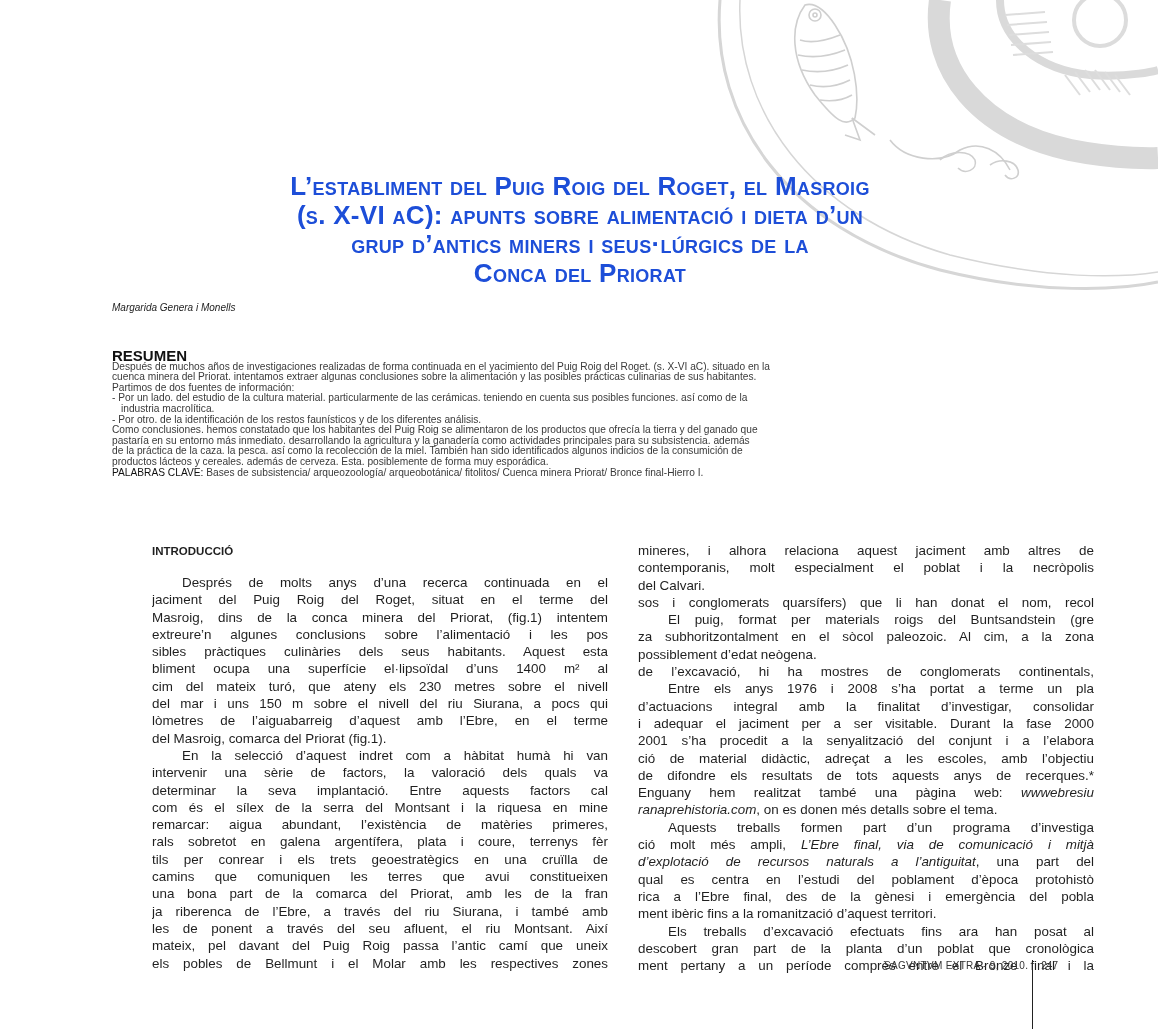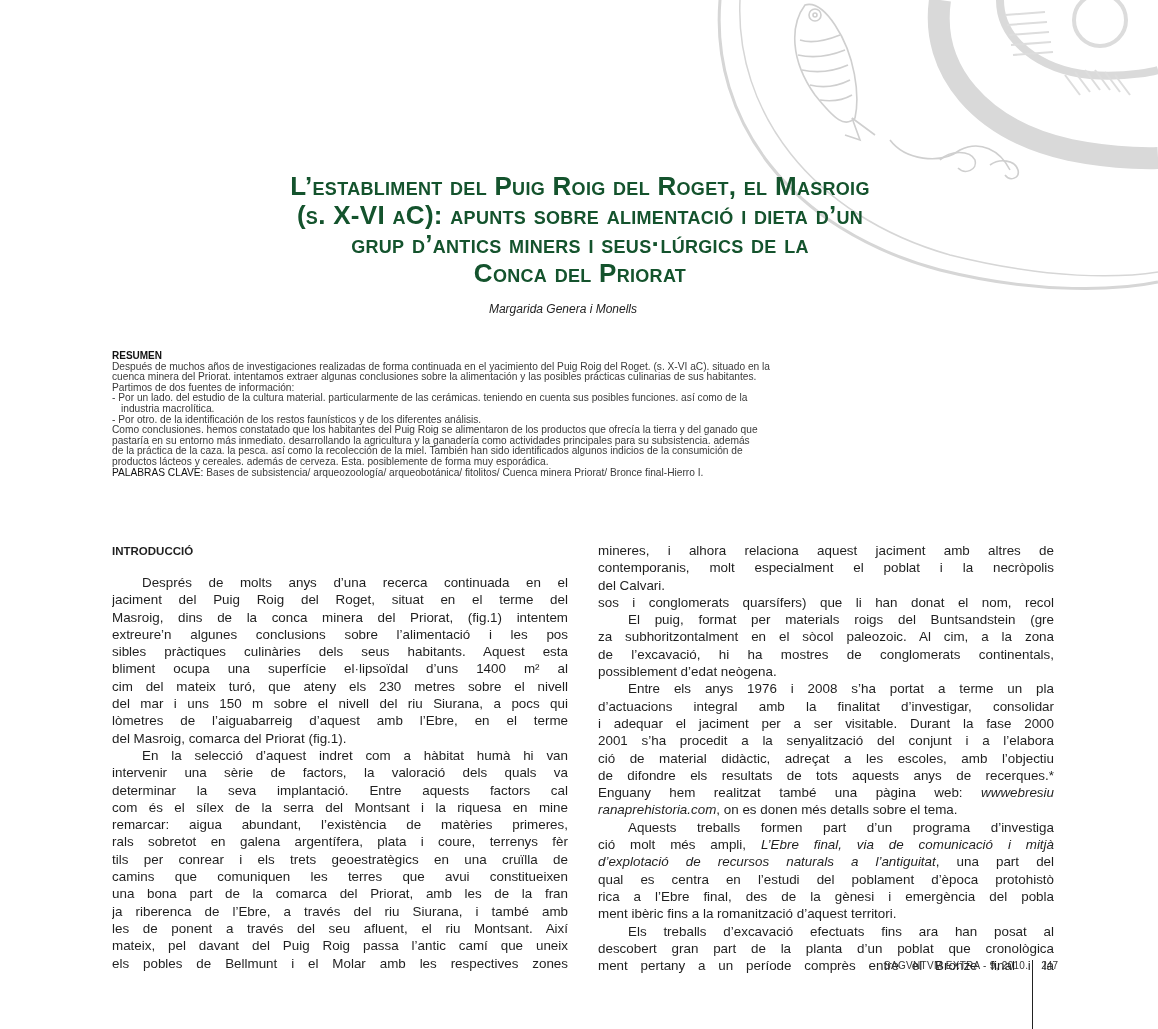--- a/index.html
+++ b/index.html
@@ -3,29 +3,29 @@
   <meta charset="utf-8">
   <style>
     html, body { margin: 0; padding: 0; background: #ffffff; }
     body { width: 1158px; height: 1029px; position: relative; overflow: hidden; font-family: "Liberation Sans", sans-serif; color: #1a1a1a; }
 
     .deco { position: absolute; left: 640px; top: 0; width: 518px; height: 300px; z-index: 0; }
 
     .title { position: absolute; left: 100px; top: 172px; width: 960px; text-align: center; color: #9b1c1f; font-weight: bold; font-size: 26px; line-height: 29px; letter-spacing: 0.3px; font-variant: small-caps; z-index: 1; }
     .title div { white-space: nowrap; }
 
-    .author { position: absolute; left: 83px; top: 302px; width: 960px; text-align: center; font-style: italic; font-size: 12px; color: #222; z-index: 1; }
+    .author { position: absolute; left: 112px; top: 302px; width: 960px; font-style: italic; font-size: 10px; color: #222; z-index: 1; }
 
     .abstract { position: absolute; left: 112px; top: 351px; width: 946px; font-size: 10.2px; line-height: 10.6px; color: #3a3a3a; z-index: 1; }
-    .abstract .head { font-weight: bold; color: #111; font-size: 10px; }
+    .abstract .head { font-weight: bold; color: #111; font-size: 15px; }
     .abstract .line { white-space: nowrap; overflow: hidden; }
     .abstract .indent { padding-left: 9px; }
     .abstract .kw-label { font-weight: normal; color: #111; margin-top: 20px; }
 
-    .col { position: absolute; top: 543px; width: 456px; font-size: 13.4px; line-height: 17.3px; color: #1f1f1f; z-index: 1; }
+    .col { position: absolute; top: 543px; width: 456px; font-size: 13.4px; line-height: 17.3px; color: #1f1f1f; z-index: 1; margin-left: 40px; }
     .col-left { left: 112px; }
     .col-right { left: 598px; top: 542px; }
     .col .line { white-space: nowrap; text-align: justify; text-align-last: justify; height: 17.3px; overflow: hidden; }
     .col .line.last { text-align-last: left; }
     .col .para-start { padding-left: 30px; }
     .col .section-head { font-weight: bold; font-size: 11.5px; margin-bottom: 17px; height: 14px; text-align-last: left; }
     em { font-style: italic; }
 
     .footer { position: absolute; top: 960px; right: 100px; font-size: 10px; color: #333; z-index: 1; display: flex; align-items: flex-start; }
     .footer .journal { margin-right: 6px; letter-spacing: 0.3px; }
@@ -65,21 +65,21 @@
       <circle cx="175" cy="15" r="2"></circle>
       <path d="M160 40 Q 175 45 200 35 M158 55 Q 180 60 205 50 M162 70 Q 185 75 208 65 M170 85 Q 190 90 210 80 M180 100 Q 198 103 212 95"></path>
       <path d="M212 118 L 220 140 L 205 135 M212 118 L 235 135"></path>
       <path d="M250 140 C 265 160, 300 165, 320 150 C 340 140, 360 150, 370 170"></path>
       <path d="M300 160 C 310 150, 330 150, 335 160 C 338 170, 325 175, 318 168"></path>
       <path d="M350 165 C 360 158, 375 160, 378 170 C 380 178, 370 182, 365 175"></path>
     </g>
   </g>
 </svg>
 
-<div class="title" style="color: #14532d;">
+<div class="title" style="color: #1d4ed8;">
   <div>L’establiment del Puig Roig del Roget, el Masroig</div>
   <div>(s. X-VI aC): apunts sobre alimentació i dieta d’un</div>
   <div>grup d’antics miners i seus·lúrgics de la</div>
   <div>Conca del Priorat</div>
 </div>
 
 <div class="author">Margarida Genera i Monells</div>
 
 <div class="abstract">
   <div class="head">RESUMEN</div>
@@ -125,22 +125,22 @@
   <div class="line">els pobles de Bellmunt i el Molar amb les respectives zones</div>
 </div>
 
 <div class="col col-right">
   <div class="line">mineres, i alhora relaciona aquest jaciment amb altres de</div>
   <div class="line">contemporanis, molt especialment el poblat i la necròpolis</div>
   <div class="line last">del Calvari.</div>
   <div class="line">sos i conglomerats quarsífers) que li han donat el nom, recol</div>
   <div class="line para-start">El puig, format per materials roigs del Buntsandstein (gre</div>
   <div class="line">za subhoritzontalment en el sòcol paleozoic. Al cim, a la zona</div>
+  <div class="line last">possiblement d’edat neògena.</div>
   <div class="line">de l’excavació, hi ha mostres de conglomerats continentals,</div>
-  <div class="line last">possiblement d’edat neògena.</div>
   <div class="line para-start">Entre els anys 1976 i 2008 s’ha portat a terme un pla</div>
   <div class="line">d’actuacions integral amb la finalitat d’investigar, consolidar</div>
   <div class="line">i adequar el jaciment per a ser visitable. Durant la fase 2000</div>
   <div class="line">2001 s’ha procedit a la senyalització del conjunt i a l’elabora</div>
   <div class="line">ció de material didàctic, adreçat a les escoles, amb l’objectiu</div>
   <div class="line">de difondre els resultats de tots aquests anys de recerques.*</div>
   <div class="line"><span>Enguany hem realitzat també una pàgina web: </span><em>wwwebresiu</em></div>
   <div class="line last"><em>ranaprehistoria.com</em><span>, on es donen més detalls sobre el tema.</span></div>
   <div class="line para-start">Aquests treballs formen part d’un programa d’investiga</div>
   <div class="line"><span>ció molt més ampli, </span><em>L’Ebre final, via de comunicació i mitjà</em></div>

